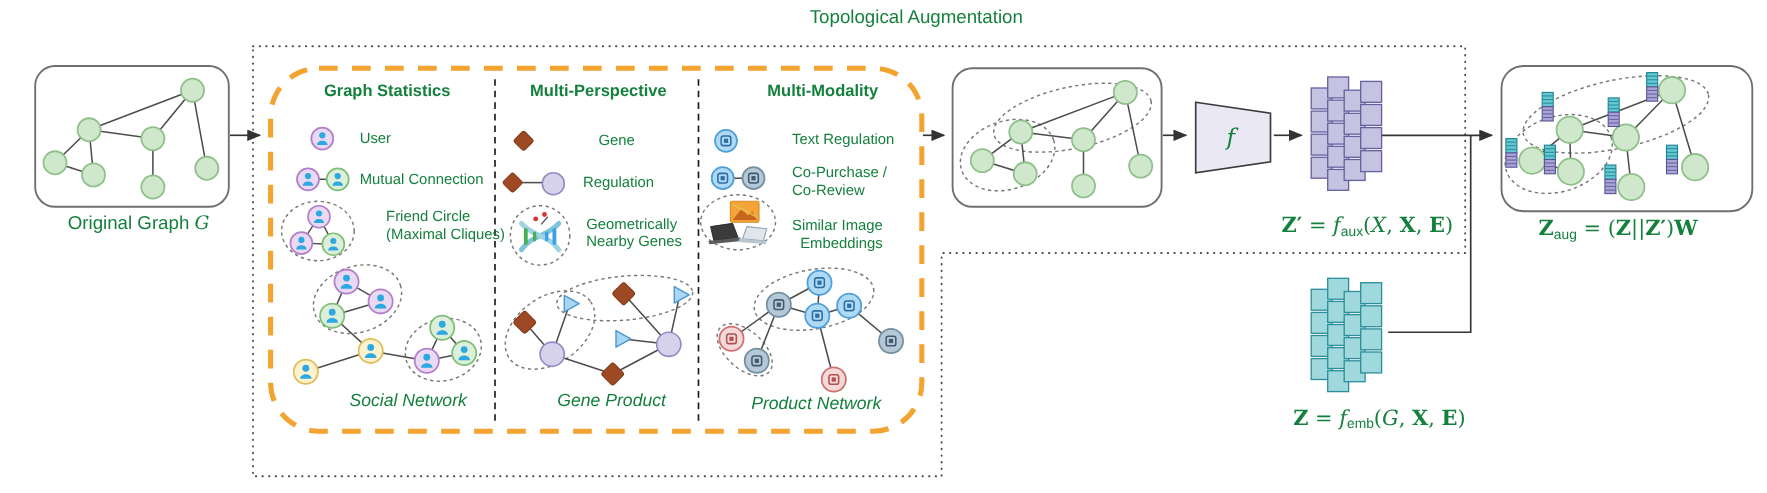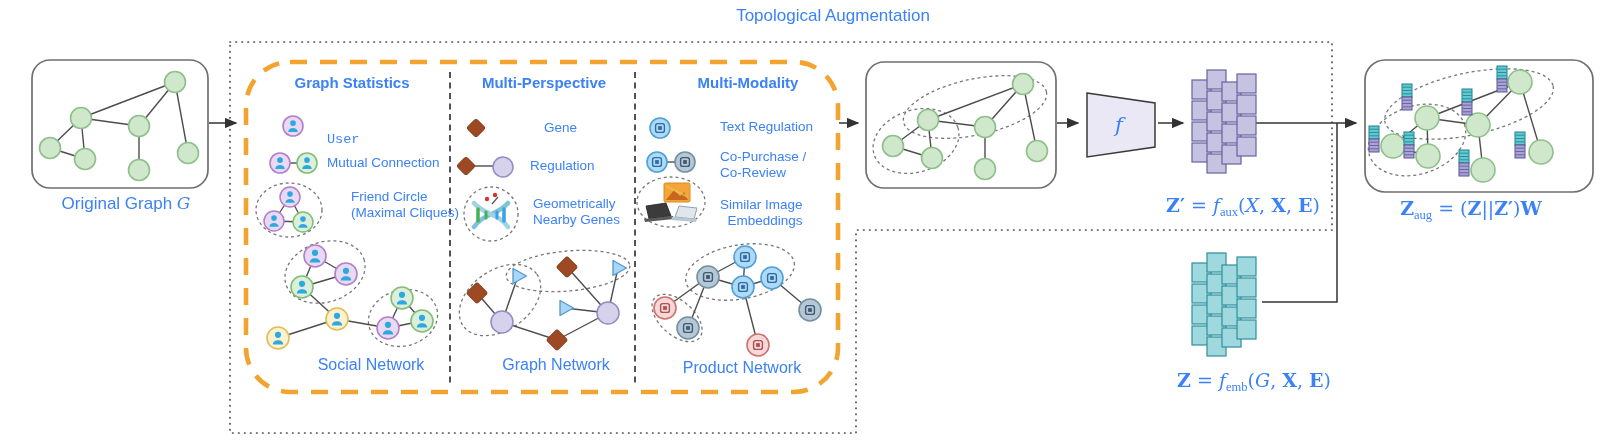--- a/index.html
+++ b/index.html
@@ -1,31 +1,31 @@
 <!DOCTYPE html>
 <html><head>
 <meta charset="utf-8">
 <style>
   html,body{margin:0;padding:0;background:#fff;}
   #canvas{position:relative;width:1606px;height:448px;background:#fff;overflow:hidden;
-          font-family:"Liberation Sans",sans-serif;color:#3b82f6;}
+          font-family:"Liberation Sans",sans-serif;color:#15803d;}
   #art{position:absolute;left:0;top:0;}
   .lbl{position:absolute;white-space:nowrap;transform:translateX(-50%);font-size:17px;}
   .hdr{position:absolute;white-space:nowrap;transform:translateX(-50%);font-size:15px;font-weight:bold;}
-  .netlbl{position:absolute;white-space:nowrap;transform:translateX(-50%);font-size:16px;}
+  .netlbl{position:absolute;white-space:nowrap;transform:translateX(-50%);font-size:16px;font-style:italic;}
   .legend{position:absolute;font-size:13.5px;line-height:16px;}
   .legend span{display:block;}
   .formula{position:absolute;white-space:nowrap;transform:translateX(-50%);font-size:19px;}
   .flabel{position:absolute;white-space:nowrap;transform:translate(-50%,-50%);font-size:21px;}
   .tok-b{font-family:"DejaVu Serif",serif;font-weight:bold;}
   .tok-i{font-family:"DejaVu Serif",serif;font-style:italic;}
   .tok-r{font-family:"DejaVu Serif",serif;}
   .tok-cal{font-family:"DejaVu Serif",serif;font-style:italic;}
   .tok-p{font-family:"Liberation Sans",sans-serif;}
-  .tok-sub{font-family:Liberation Serif, serif;font-size:0.66em;vertical-align:-0.28em;}
+  .tok-sub{font-family:Liberation Sans, sans-serif;font-size:0.66em;vertical-align:-0.28em;}
 </style>
 </head>
 <body>
 
 <div id="canvas">
 
 <svg id="art" width="1606" height="448">
   <defs>
     <marker id="arr" markerWidth="9" markerHeight="7" refX="7.5" refY="3.5" orient="auto">
       <path d="M0,0 L8.5,3.5 L0,7 Z" fill="#333"></path>
@@ -329,21 +329,21 @@
 </svg>
 
 <div class="lbl" style="left:833px;top:6px;">Topological Augmentation</div>
 
 <div class="lbl" style="left:126px;top:193px;"><span class="tok-p">Original Graph </span><span class="tok-cal">G</span></div>
 
 <div class="hdr" style="left:352px;top:74px;">Graph Statistics</div>
 <div class="hdr" style="left:544px;top:74px;">Multi-Perspective</div>
 <div class="hdr" style="left:748px;top:74px;">Multi-Modality</div>
 
-<div class="legend" style="left:327px;top:132px;font-family:Liberation Mono, monospace;">
+<div class="legend" style="left:327px;top:118px;">
   <span>User</span>
 </div>
 <div class="legend" style="left:327px;top:155px;">
   <span>Mutual Connection</span>
 </div>
 <div class="legend" style="left:327px;top:189px;margin-left:24px;">
   <span>Friend Circle</span>
   <span>(Maximal Cliques)</span>
 </div>
 
@@ -364,21 +364,21 @@
 <div class="legend" style="left:720px;top:149px;">
   <span>Co-Purchase /</span>
   <span>Co-Review</span>
 </div>
 <div class="legend" style="left:720px;top:197px;text-align:right;">
   <span>Similar Image</span>
   <span>Embeddings</span>
 </div>
 
 <div class="netlbl" style="left:371px;top:356px;">Social Network</div>
-<div class="netlbl" style="left:556px;top:356px;">Graph Network</div>
+<div class="netlbl" style="left:556px;top:356px;">Gene Product</div>
 <div class="netlbl" style="left:742px;top:359px;">Product Network</div>
 
 
 
 <div class="flabel" style="left:1119px;top:125px;"><span class="tok-i">f</span></div>
 
 <div class="formula" style="left:1243px;top:194px;"><span class="tok-b">Z</span><span class="tok-b">′</span><span class="tok-r"> = </span><span class="tok-i">f</span><span class="tok-sub">aux</span><span class="tok-r">(</span><span class="tok-cal">X</span><span class="tok-r">, </span><span class="tok-b">X</span><span class="tok-r">, </span><span class="tok-b">E</span><span class="tok-r">)</span></div>
 <div class="formula" style="left:1234px;top:369px;margin-left:20px;"><span class="tok-b">Z</span><span class="tok-r"> = </span><span class="tok-i">f</span><span class="tok-sub">emb</span><span class="tok-r">(</span><span class="tok-cal">G</span><span class="tok-r">, </span><span class="tok-b">X</span><span class="tok-r">, </span><span class="tok-b">E</span><span class="tok-r">)</span></div>
 <div class="formula" style="left:1471px;top:197px;"><span class="tok-b">Z</span><span class="tok-sub">aug</span><span class="tok-r"> = </span><span class="tok-r">(</span><span class="tok-b">Z</span><span class="tok-r">||</span><span class="tok-b">Z</span><span class="tok-b">′</span><span class="tok-r">)</span><span class="tok-b">W</span></div>
 

